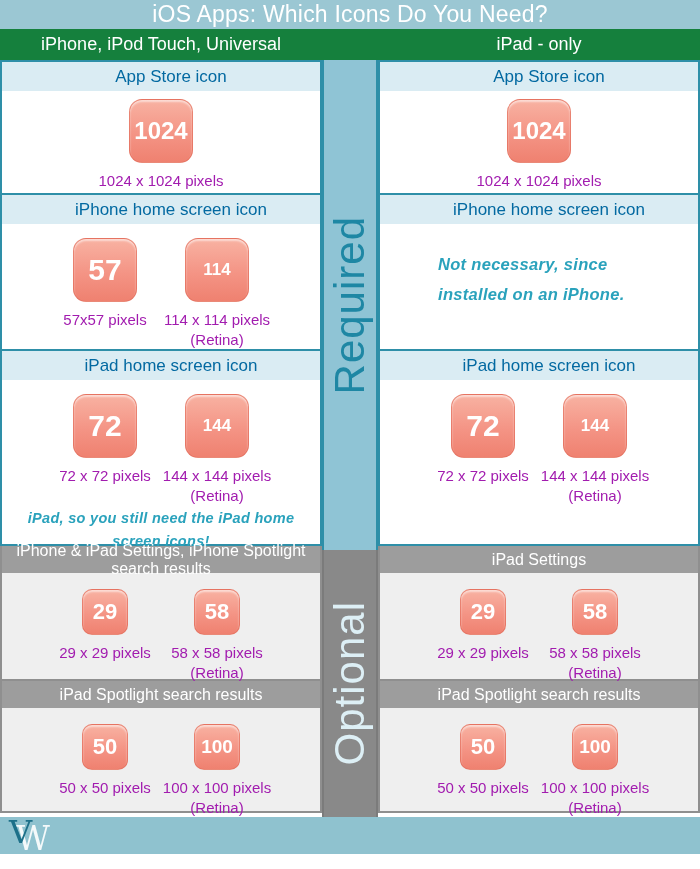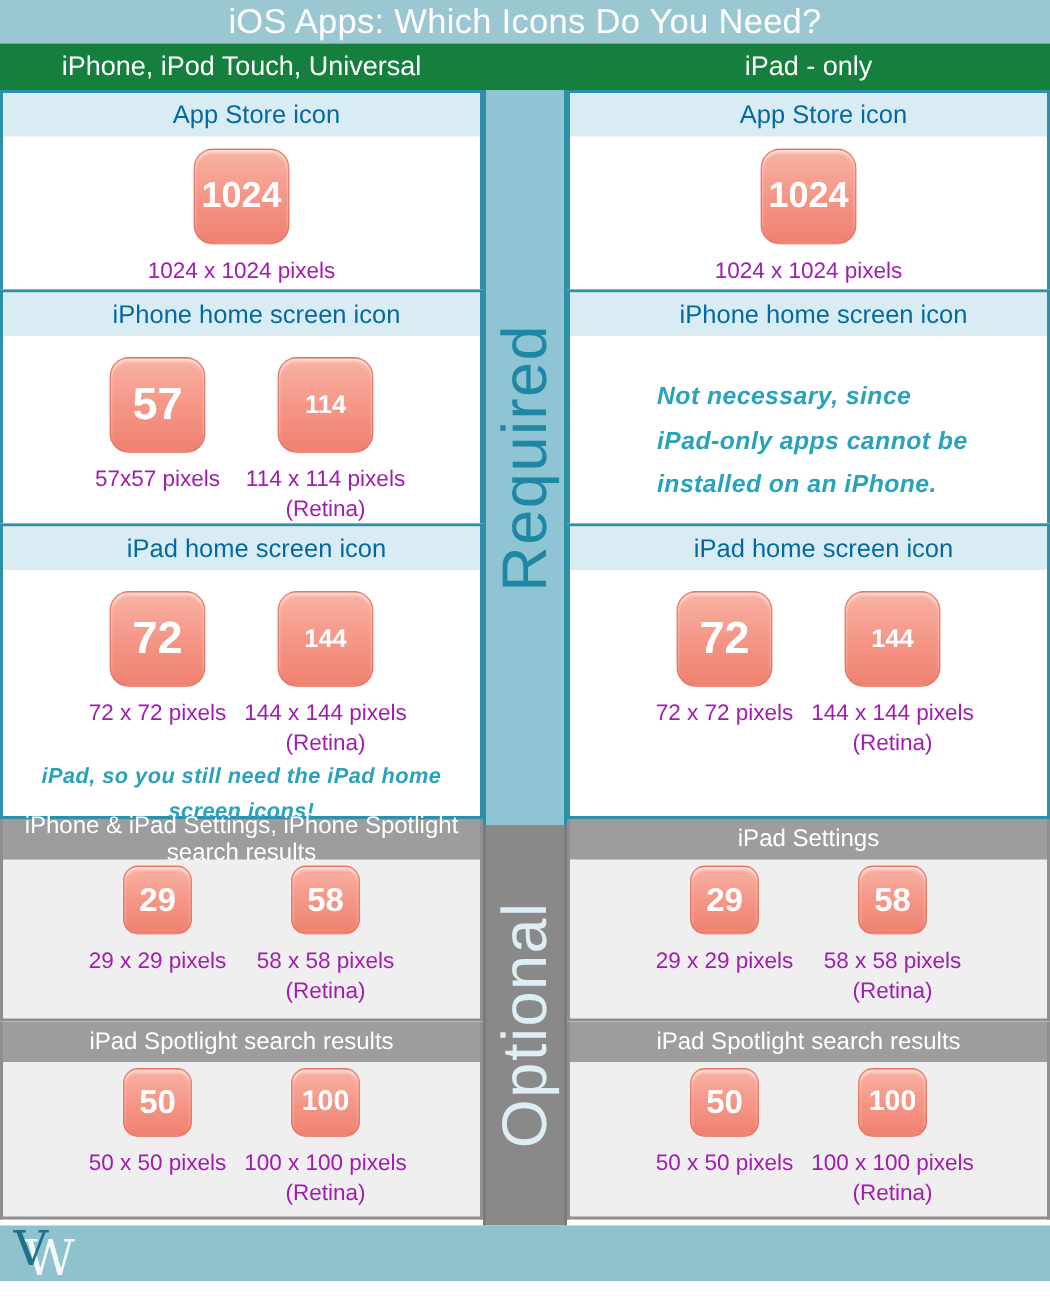--- a/index.html
+++ b/index.html
@@ -48,21 +48,21 @@
     background:linear-gradient(180deg,#f8b2a2 0%,#f49485 55%,#ef8170 100%);
     border:1px solid rgba(222,104,86,.55);border-radius:13px;
     box-shadow:inset 0 2px 2px rgba(255,255,255,.55);}
   .icon-lg{width:62px;height:62px;font-size:30px;}
   .icon-lg3{width:62px;height:62px;font-size:17px;}
   .icon-lg4{width:62px;height:62px;font-size:24px;}
   .icon-sm{width:44px;height:44px;font-size:22px;border-radius:10px;}
   .icon-sm3{width:44px;height:44px;font-size:19px;border-radius:10px;}
   .caption{margin-top:8px;color:#a21caf;font-size:15px;text-align:center;line-height:1.35;}
 
-  .pt8{padding-top:8px;} .pt14{padding-top:14px;} .pt16{padding-top:4px;justify-content:center;}
+  .pt8{padding-top:8px;} .pt14{padding-top:14px;} .pt16{padding-top:16px;justify-content:center;}
 
   
   .hand{color:#2aa2bc;font-style:italic;font-weight:bold;letter-spacing:.3px;}
   .note-block{padding:26px 0 0 58px;font-size:16.5px;line-height:1.8;}
   .note-bottom{margin-top:auto;padding:0 2px 6px;font-size:14.5px;line-height:1.6;text-align:center;}
 
   
   .footer{height:37px;background:#8fc2cf;display:flex;align-items:center;justify-content:flex-end;position:relative;}
   .footer .site{color:#1f87a4;font-size:20px;padding-right:14px;}
   .logo{position:absolute;left:4px;top:0;width:60px;height:37px;}
@@ -218,21 +218,20 @@
             <div class="caption">1024 x 1024 pixels</div>
           </div>
         </div>
       </section>
 
       <section class="cell req h158">
         <div class="cell-header">iPhone home screen icon</div>
         <div class="cell-body" style="justify-content:flex-start;">
           <div class="hand note-block">
             <div>Not necessary, since</div>
-            <div>iPad-only apps cannot be</div>
             <div>installed on an iPhone.</div>
           </div>
         </div>
       </section>
 
       <section class="cell req h197">
         <div class="cell-header">iPad home screen icon</div>
         <div class="cell-body pt14">
           <div class="figs">
             <div class="figure">

